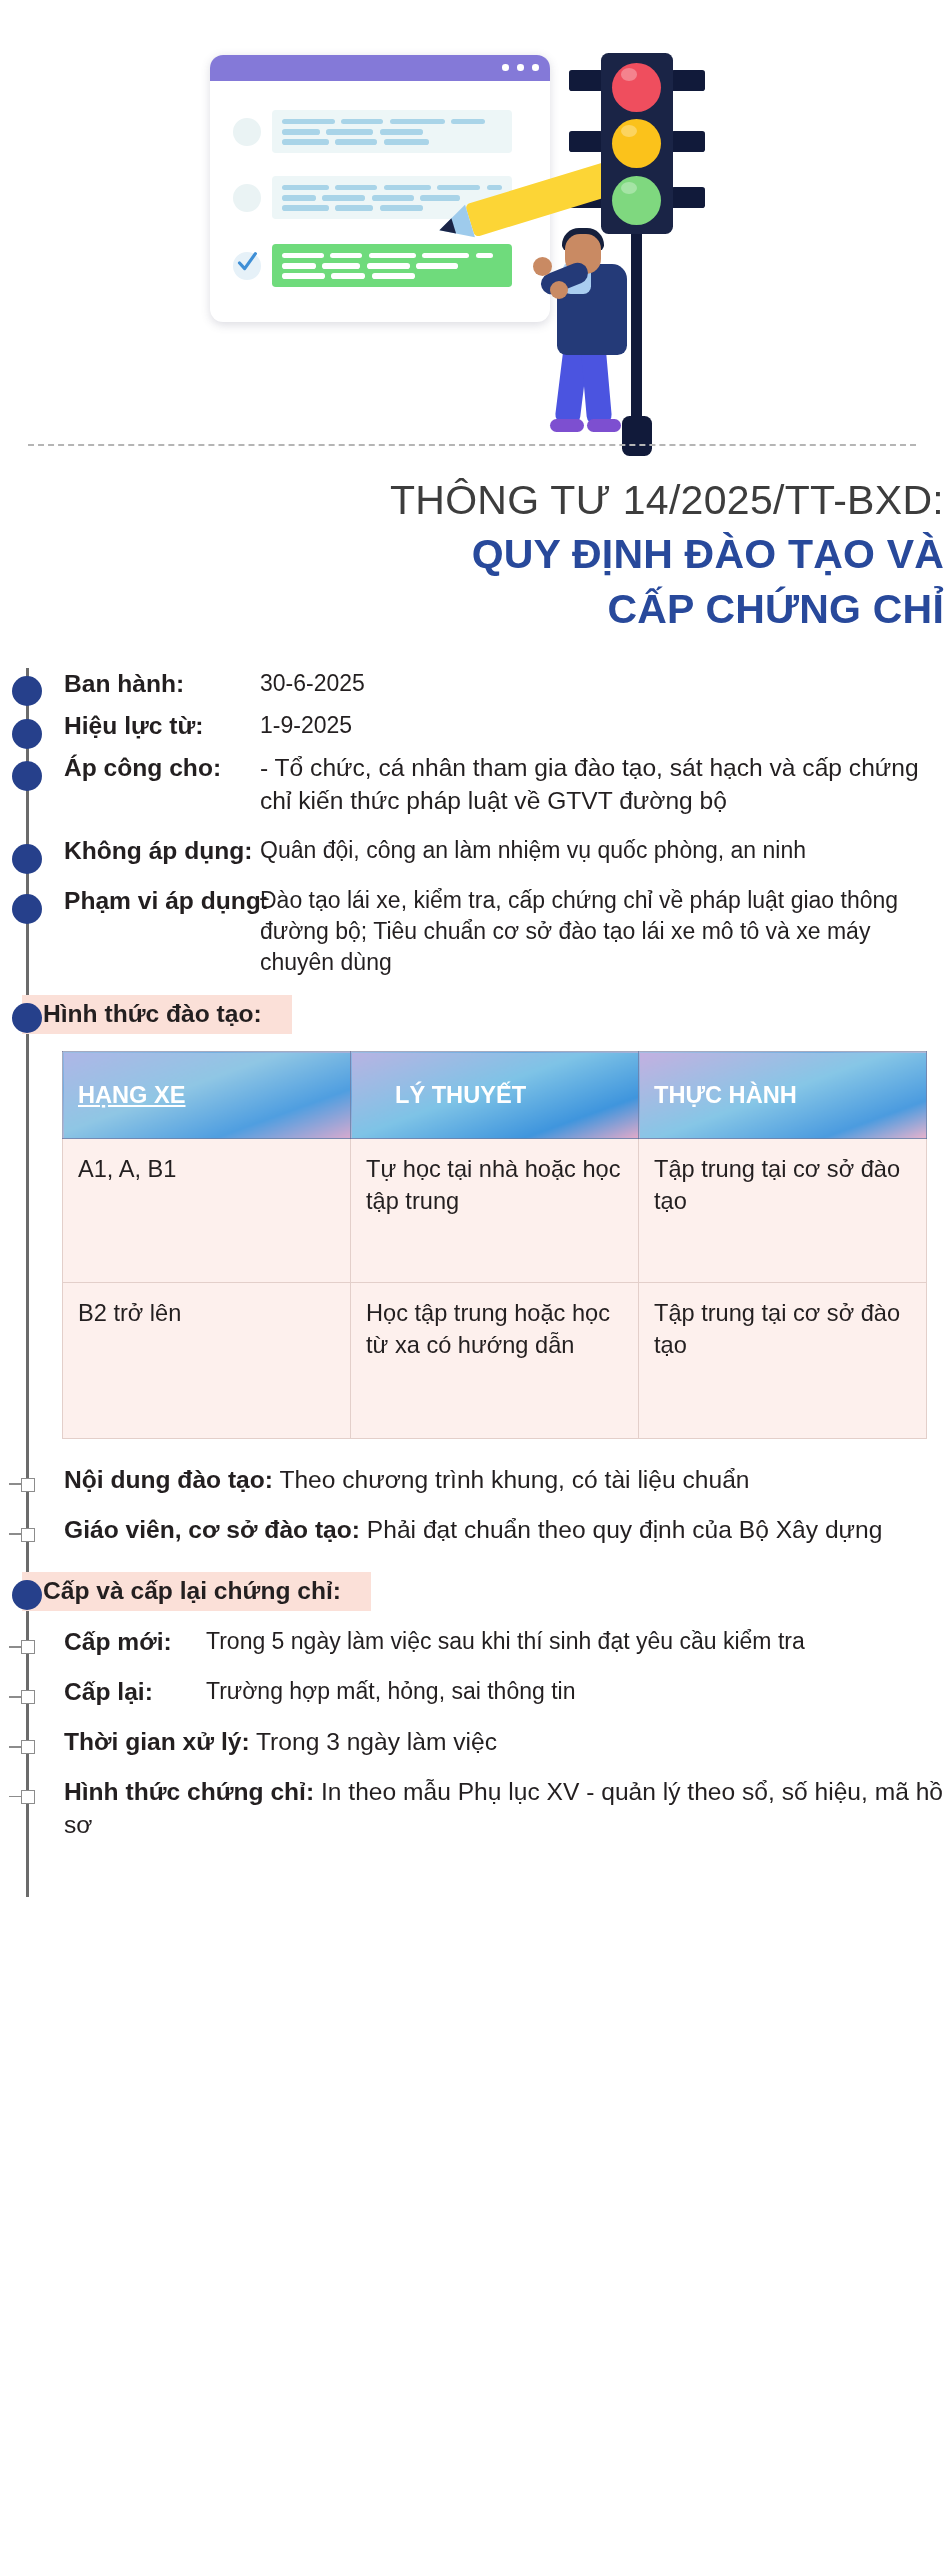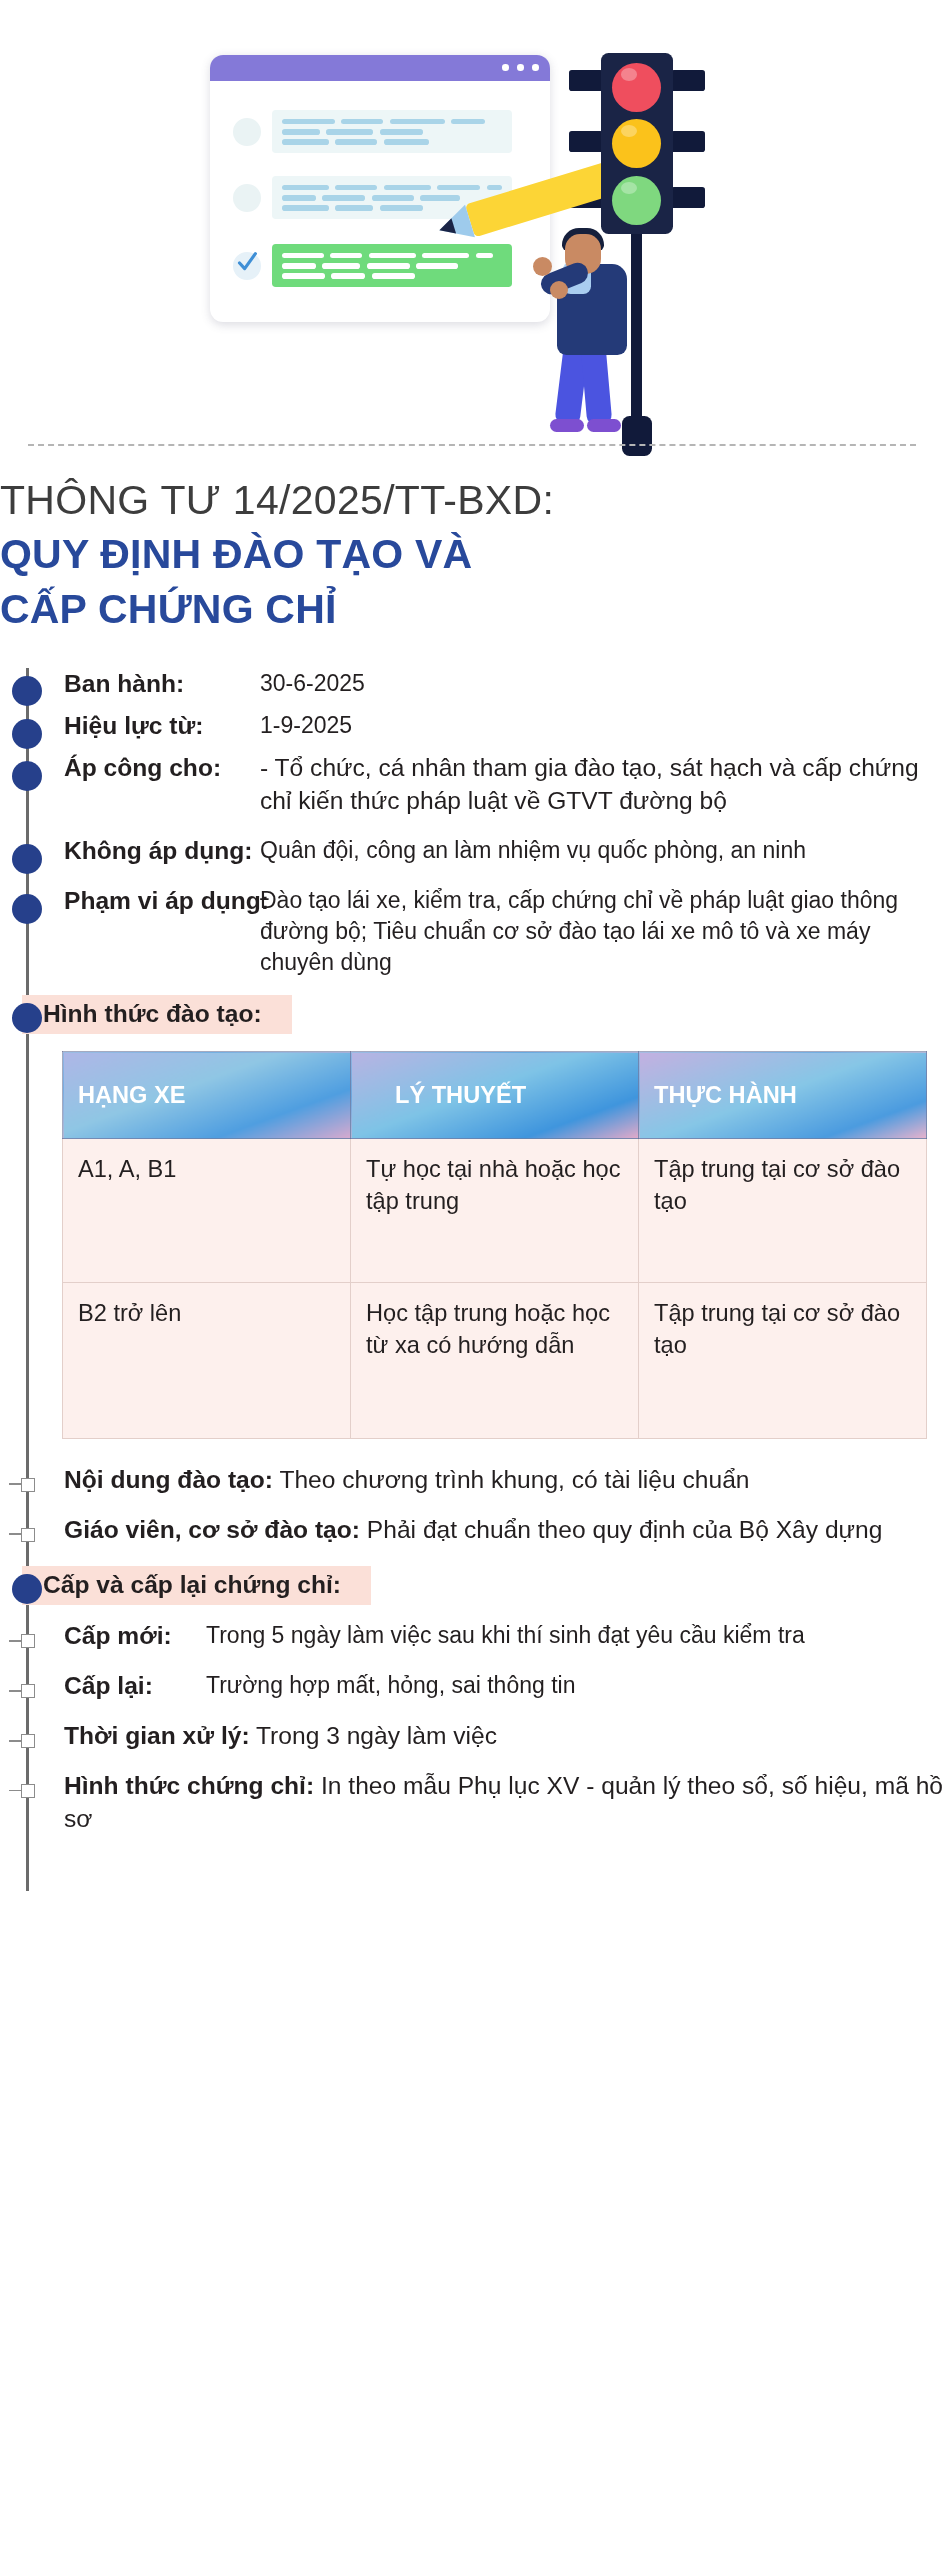--- a/index.html
+++ b/index.html
@@ -75,21 +75,21 @@
   .leg-b { position:absolute; left:59px; top:132px; width:24.6px; height:77px; background:#4b54e0; border-radius:8.5px; transform:rotate(-5deg); }
   .shoe-a { position:absolute; left:24.6px; top:204px; width:34px; height:13.2px; background:#7d4fd0; border-radius:6.6px; }
   .shoe-b { position:absolute; left:62px; top:204px; width:34px; height:13.2px; background:#7d4fd0; border-radius:6.6px; }
 
   .dashed-rule {
     position:absolute; left:28px; top:444px; width:888px; height:0;
     border-top:2.8px dashed #b5b5b5;
   }
 
   
-  .titles { margin-top:32px; text-align:left; }
+  .titles { margin-top:32px; text-align:right; }
   .t1 {
     font-size:41px; font-weight:400; color:#3d3d3d;
     letter-spacing:0.3px; line-height:1.18;
   }
   .t2 {
     font-size:41px; font-weight:700; color:#28499b;
     letter-spacing:0.2px; line-height:1.22; margin-top:4.7px;
   }
 
   
@@ -135,21 +135,21 @@
   .hl-item { padding-left:43px; }
 
   
   .tbl-wrap { padding-left:62px; padding-right:17px; margin:17px 0 24.6px; }
   table { width:100%; border-collapse:collapse; table-layout:fixed; }
   thead th {
     color:#ffffff; font-weight:700; font-size:23.6px; text-align:left;
     padding:17px 15px; height:87px; vertical-align:middle;
     border:0.9px solid rgba(90,100,140,.55);
   }
-  thead th:nth-child(1){ background:linear-gradient(160deg,#aeb6e6 0%,#8fc6e4 42%,#4f9ee0 74%,#d7aacf 100%); }
+  thead th:nth-child(1){ background:linear-gradient(160deg,#aeb6e6 0%,#8fc6e4 42%,#4f9ee0 74%,#d7aacf 100%);text-decoration:underline; }
   thead th:nth-child(2){ background:linear-gradient(160deg,#b8b3e2 0%,#7ec3e6 45%,#3f95dd 78%,#e3aac9 100%);padding-left:44px; }
   thead th:nth-child(3){ background:linear-gradient(160deg,#c3b0e0 0%,#86c6e6 48%,#4b9bdf 80%,#e8b3cd 100%); }
   tbody td {
     background:#fdf0ed; font-size:23.6px; line-height:1.34;
     padding:15px 15px; vertical-align:top;
     border:0.9px solid #e3cfca;
   }
   tbody tr td:first-child { width:179px; }
   tbody tr:first-child td { height:144px; }
   tbody tr:last-child td { height:156px; }
@@ -371,21 +371,21 @@
   </div>
 
   <div class="item">
     <span class="sq"></span>
     <div class="inline">
       <b>Giáo viên, cơ sở đào tạo:</b>
       <span>Phải đạt chuẩn theo quy định của Bộ Xây dựng</span>
     </div>
   </div>
 
-  <div class="item hl-item" style="margin-top:19px;margin-bottom:15px">
+  <div class="item hl-item" style="margin-top:25px;margin-bottom:15px">
     <span class="dot"></span>
     <span class="hl">Cấp và cấp lại chứng chỉ:</span>
   </div>
 
   <div class="item">
     <span class="sq"></span>
     <div class="kv">
       <div class="k w2">Cấp mới:</div>
       <div class="v">Trong 5 ngày làm việc sau khi thí sinh đạt yêu cầu kiểm tra</div>
     </div>

